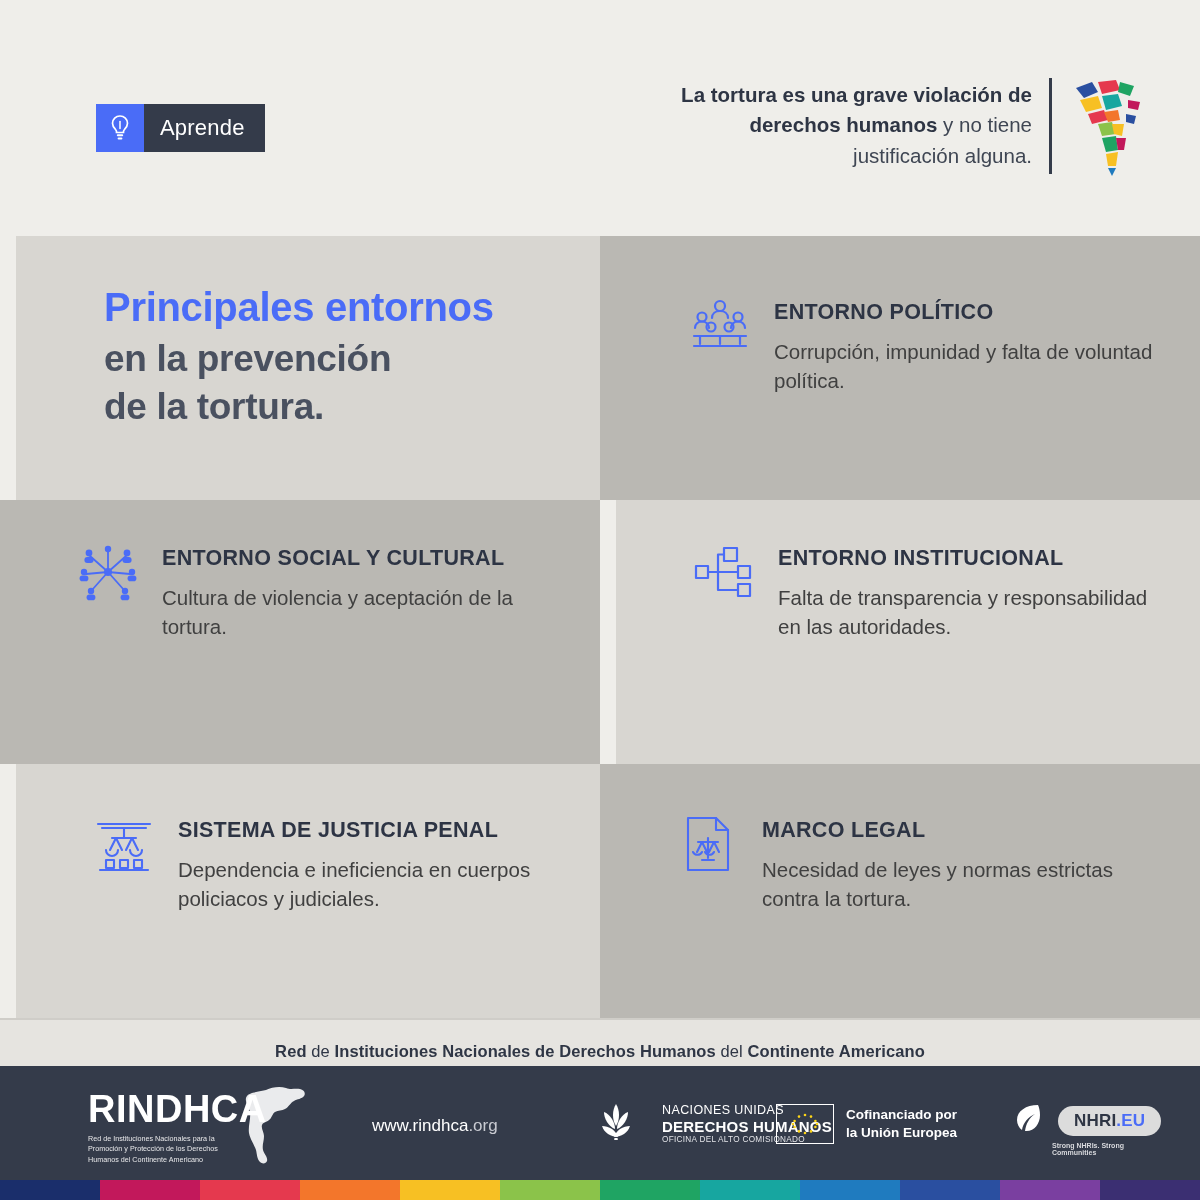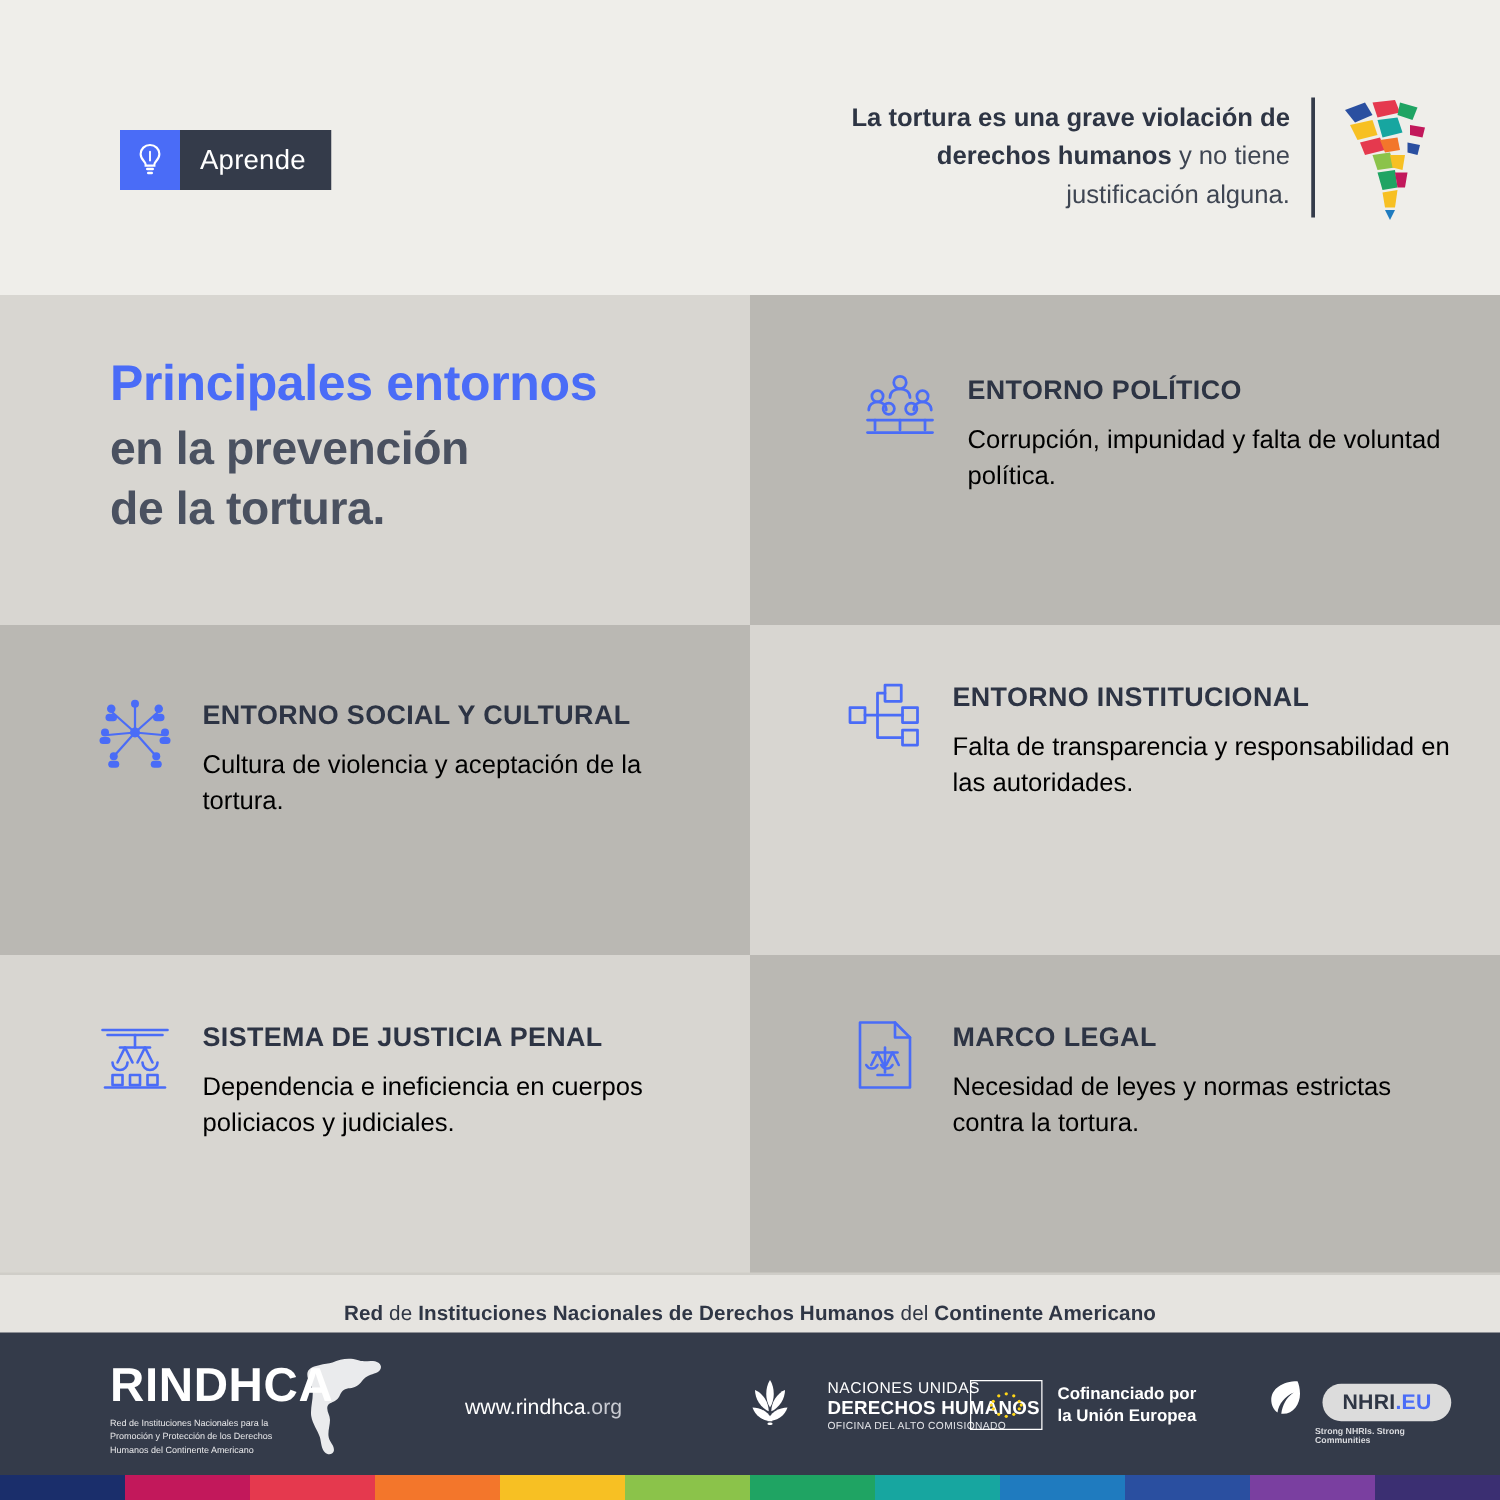--- a/index.html
+++ b/index.html
@@ -42,45 +42,45 @@
   .header-map { position: absolute; right: 46px; top: 74px; width: 96px; height: 104px; }
 
   
   .grid {
     position: absolute; left: 0; top: 236px; width: 1200px; height: 784px;
     display: grid;
     grid-template-columns: 600px 600px;
     grid-template-rows: 264px 264px 256px;
   }
   .cell { position: relative; padding: 0; }
-  .c-light { background: #d8d6d1; }
+  .c-light { background: #d8d6d1; margin-left: 16px; }
   .c-dark  { background: #bab8b3; }
 
   .title-cell { padding: 46px 0 0 88px; }
   .title-blue {
     color: #4a6cf7; font-size: 40px; line-height: 1.28; font-weight: 700;
     letter-spacing: -.3px;
   }
   .title-grey {
     color: #4a5160; font-size: 37px; line-height: 1.3; font-weight: 700;
     margin-top: 2px; letter-spacing: -.3px;
   }
 
   .item { display: flex; align-items: flex-start; gap: 22px; padding: 0 40px 0 0; }
   .item-icon { flex: 0 0 auto; width: 64px; height: 64px; }
   .item-text { padding-top: 6px; }
   .item-title {
     font-size: 21.5px; font-weight: 700; color: #2d3444;
     letter-spacing: .3px; margin-bottom: 12px;
   }
-  .item-desc { font-size: 20.5px; color: #000000; line-height: 1.42; }
+  .item-desc { font-size: 20.5px; color: #404040; line-height: 1.42; }
 
   
   .pos-r1c2 { position: absolute; left: 88px; top: 58px; }
-  .pos-r2c1 { position: absolute; left: 76px; top: 54px; }
+  .pos-r2c1 { position: absolute; left: 76px; top: 40px; }
   .pos-r2c2 { position: absolute; left: 76px; top: 40px; }
   .pos-r3c1 { position: absolute; left: 76px; top: 48px; }
   .pos-r3c2 { position: absolute; left: 76px; top: 48px; }
 
   
   .strap {
     position: absolute; left: 0; top: 1020px; width: 1200px; height: 63px;
     background: #e6e4e0; display: flex; align-items: center; justify-content: center;
     color: #2f3645; font-size: 16.5px; letter-spacing: .1px;
   }

